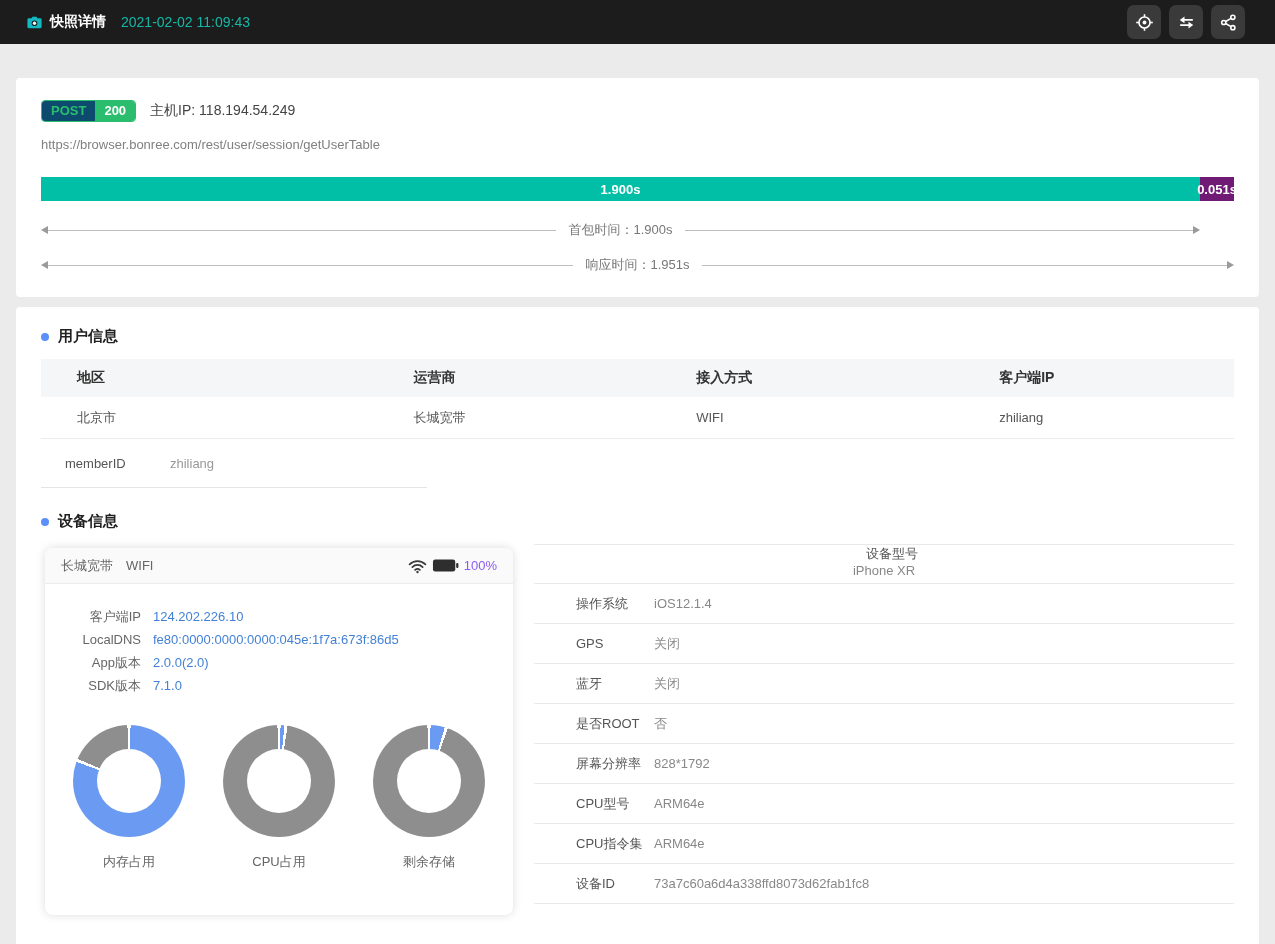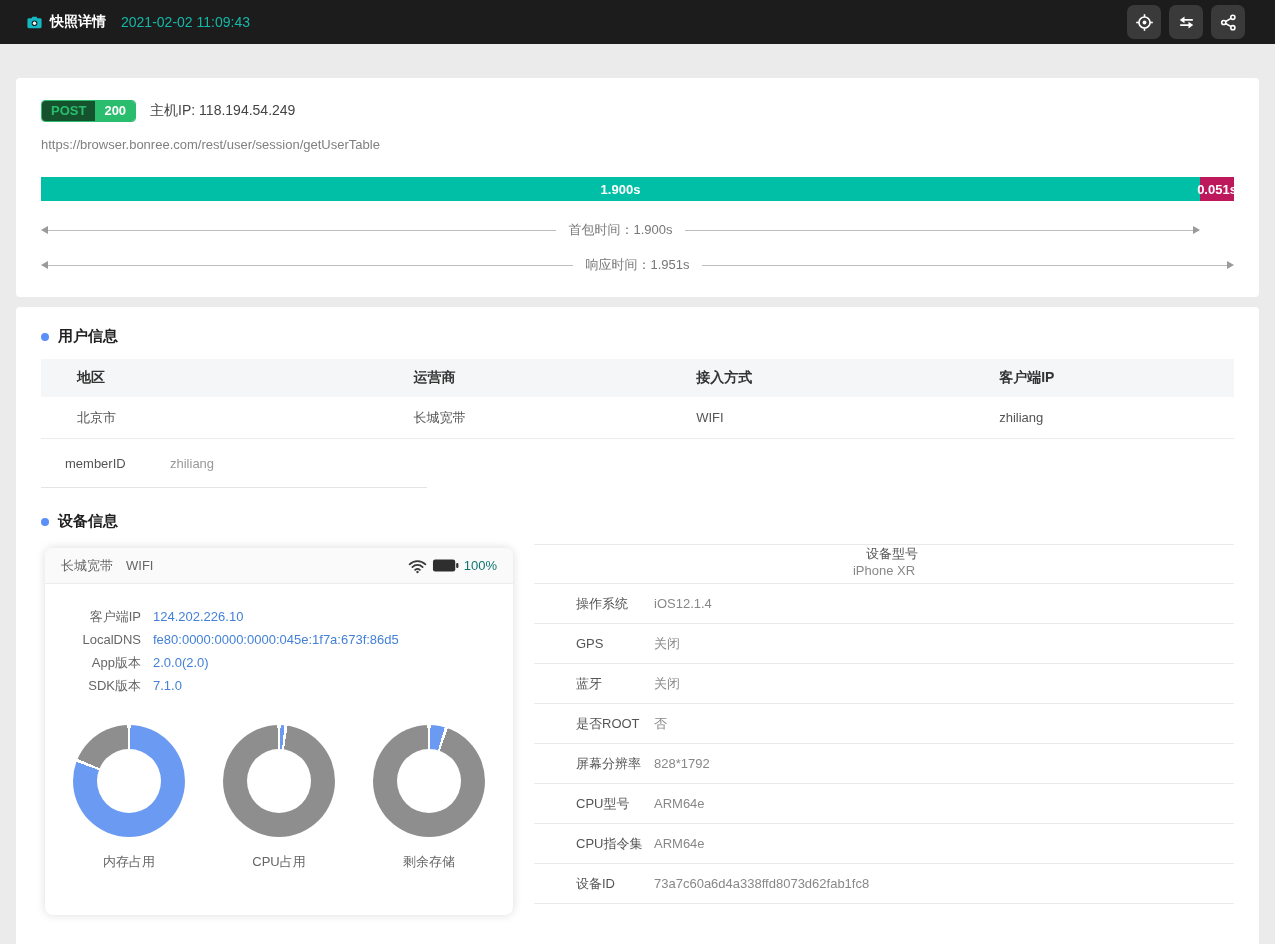--- a/index.html
+++ b/index.html
@@ -18,21 +18,21 @@
 
   
   .card { background: #fff; border-radius: 4px; margin: 0 16px; }
   .card-request { margin-top: 34px; padding: 22px 25px 24px; }
   .card-main { margin-top: 10px; border-radius: 4px 4px 0 0; padding: 20px 25px 20px; min-height: 600px; }
 
   
   .badge-row { display: flex; align-items: center; }
   .badge { display: inline-flex; border: 1px solid #2abd6e; border-radius: 4px; overflow: hidden;
     font-size: 13px; font-weight: bold; line-height: 20px; }
-  .badge .method { color: #2abd6e; background: #14532d; padding: 0 9px; }
+  .badge .method { color: #2abd6e; background: #0c4a6e; padding: 0 9px; }
   .badge .status { color: #fff; background: #2abd6e; padding: 0 9px; }
   .host { margin-left: 14px; font-size: 14px; color: #444; }
   .url { margin-top: 15px; font-size: 13px; color: #808080; }
 
   
   .bar { margin-top: 25px; height: 24px; display: flex; }
   .seg { display: flex; align-items: center; justify-content: center;
     color: #fff; font-size: 13px; font-weight: bold; white-space: nowrap; }
   .seg-server { flex: 1; }
   .seg-recv { width: 34px; }
@@ -75,21 +75,21 @@
   .um-value { color: #999; }
 
   
   .device-flex { display: flex; margin-top: 13px; align-items: flex-start; }
   .dcard { width: 468px; background: #fff; border-radius: 8px;
     box-shadow: 0 0 10px rgba(0,0,0,0.14); padding-bottom: 44px; margin: 4px 0 10px 4px; }
   .dhead { height: 36px; background: #fafafa; border-bottom: 1px solid #ececec;
     border-radius: 8px 8px 0 0; display: flex; align-items: center; justify-content: space-between;
     padding: 0 16px; font-size: 13px; color: #666; }
   .dh-left { display: flex; align-items: center; gap: 13px; }
-  .dh-right { display: flex; align-items: center; gap: 5px; color: #0f766e; }
+  .dh-right { display: flex; align-items: center; gap: 5px; color: #8b5cf6; }
   .dfields { margin-top: 21px; font-size: 13px; }
   .dfield { display: flex; line-height: 23px; }
   .dfl { width: 96px; text-align: right; color: #666; }
   .dfv { margin-left: 12px; color: #4381d6; }
   .donuts { display: flex; justify-content: space-between; padding: 0 20px; margin-top: 28px; }
   .donut-wrap { text-align: center; width: 128px; }
   .donut { width: 112px; height: 112px; border-radius: 50%; margin: 0 auto; position: relative; }
   .donut::after { content: ""; position: absolute; inset: 24px; background: #fff; border-radius: 50%; }
   .dlabel { margin-top: 16px; font-size: 13px; color: #666; }
 
@@ -156,21 +156,21 @@
       <span class="status">200</span>
     </span>
     <span class="host">主机IP: 118.194.54.249</span>
   </div>
   <div class="url">https://browser.bonree.com/rest/user/session/getUserTable</div>
 
   <div class="bar">
     <div class="seg seg-server" style="background: rgb(0, 191, 166);">
       <span>1.900s</span>
     </div>
-    <div class="seg seg-recv" style="background: #be185d;">
+    <div class="seg seg-recv" style="background: #701a75;">
       <span>0.051s</span>
     </div>
   </div>
 
   <div class="measure first">
     <span class="tri tri-l"></span>
     <span class="mline"></span>
     <span class="mtext">首包时间：1.900s</span>
     <span class="mline"></span>
     <span class="tri tri-r"></span>

